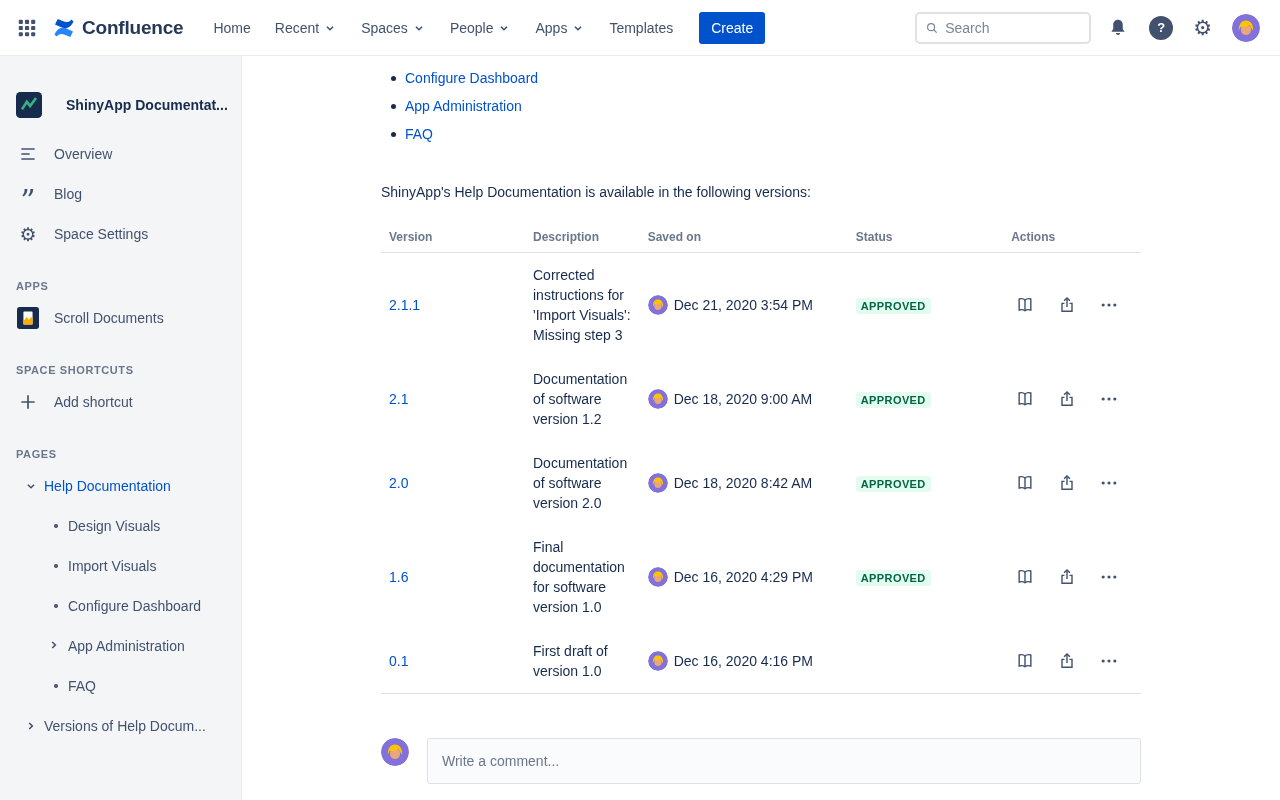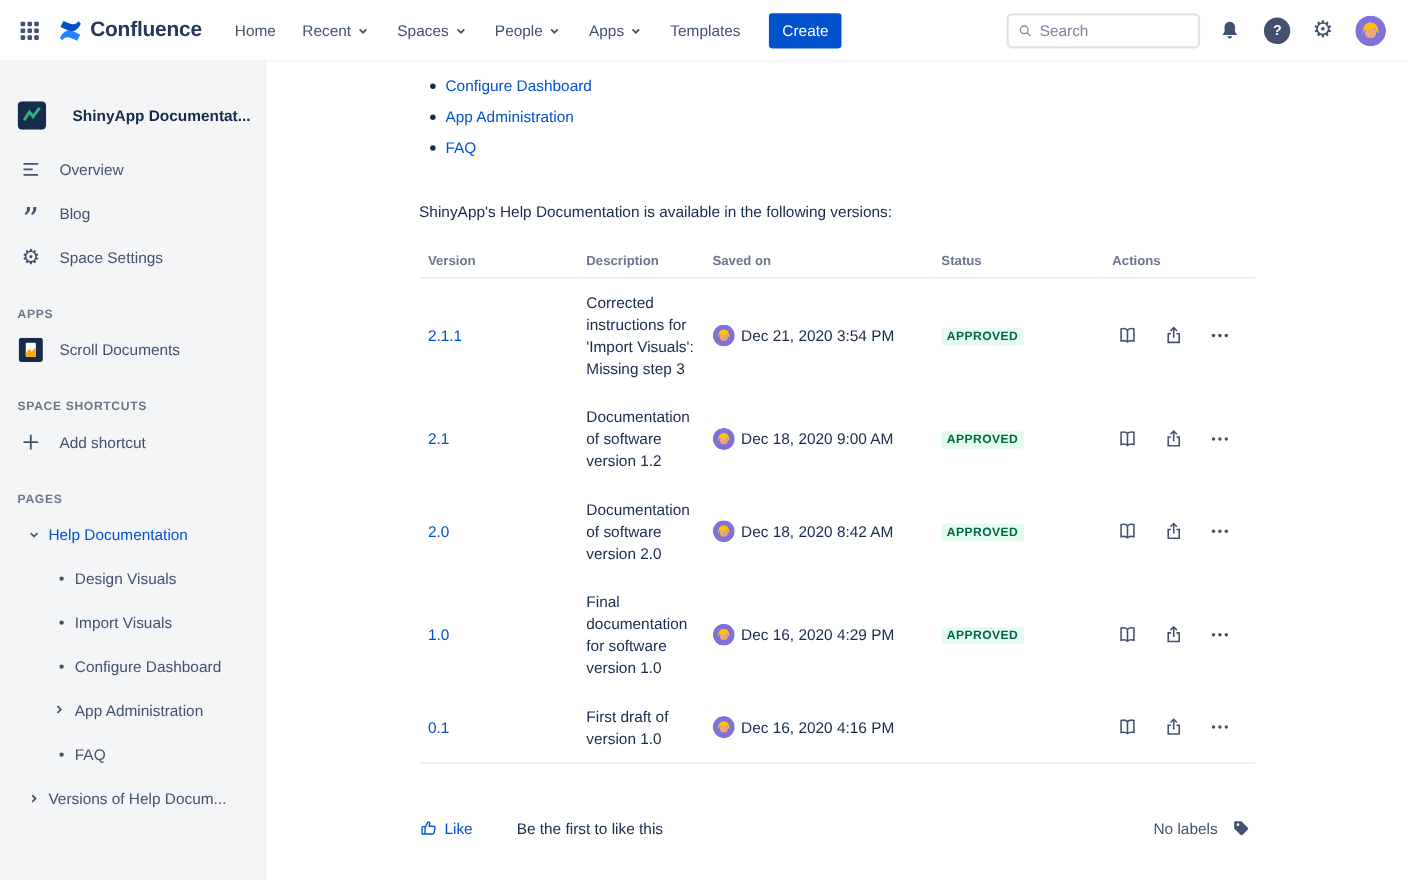--- a/index.html
+++ b/index.html
@@ -409,21 +409,21 @@
               <button class="icon-btn">
                   <svg width="20" height="20" viewBox="0 0 24 24" fill="#42526E">
                     <circle cx="5" cy="12" r="1.9"></circle>
                     <circle cx="12" cy="12" r="1.9"></circle>
                     <circle cx="19" cy="12" r="1.9"></circle>
                   </svg>
                 </button>
             </td>
           </tr>
           <tr>
-            <td><a class="version-link">1.0</a></td>
+            <td><a class="version-link">1.6</a></td>
             <td class="desc-cell">Final documentation for software version 1.0</td>
             <td>
                 <span class="saved-cell">
                   <span class="avatar sm">
                     <svg viewBox="0 0 24 24">
                       <circle cx="12" cy="12" r="12" fill="#8270DB"></circle>
                       <circle cx="12" cy="13.5" r="4.4" fill="#E8A877"></circle>
                       <path d="M5.8 14.5 C5.8 8.5 8 5.5 12 5.5 C16 5.5 18.2 8.5 18.2 14.5 C16.5 12.5 15.5 10.5 15 9.5 C13.5 10.8 9.5 11.5 7.5 11 C6.8 12.2 6.3 13.4 5.8 14.5 Z" fill="#FFC400"></path>
                     </svg>
                   </span>
@@ -489,39 +489,20 @@
                     <circle cx="5" cy="12" r="1.9"></circle>
                     <circle cx="12" cy="12" r="1.9"></circle>
                     <circle cx="19" cy="12" r="1.9"></circle>
                   </svg>
                 </button>
             </td>
           </tr>
         </tbody>
       </table>
 
-      <div class="like-row">
-        <button class="like-btn">
-          <svg width="18" height="18" viewBox="0 0 24 24" fill="none" stroke="#0052CC" stroke-width="1.7">
-              <path d="M7.5 10.5 L10.8 4.2 C12 4.2 12.9 5.1 12.8 6.3 L12.4 9.6 H17.6 C18.7 9.6 19.5 10.6 19.3 11.7 L18.2 17.3 C18 18.3 17.2 19 16.2 19 H7.5"></path>
-              <rect x="3.6" y="10" width="3.6" height="9" rx="1"></rect>
-            </svg>
-          <span>Like</span>
-        </button>
-        <span class="like-hint">Be the first to like this</span>
-        <span class="labels-group">
-          <span>No labels</span>
-          <button class="icon-btn">
-              <svg width="18" height="18" viewBox="0 0 24 24" fill="#42526E">
-                <path d="M12.6 3.5 L20.5 11.4 a1.5 1.5 0 0 1 0 2.1 L14 20 a1.5 1.5 0 0 1 -2.1 0 L4 12.1 V4.5 a1 1 0 0 1 1-1 Z"></path>
-                <circle cx="8.6" cy="7.6" r="1.6" fill="#fff"></circle>
-              </svg>
-            </button>
-        </span>
-      </div>
 
       <div class="comment-row">
         <span class="avatar lg">
             <svg viewBox="0 0 24 24">
               <circle cx="12" cy="12" r="12" fill="#8270DB"></circle>
               <circle cx="12" cy="13.5" r="4.4" fill="#E8A877"></circle>
               <path d="M5.8 14.5 C5.8 8.5 8 5.5 12 5.5 C16 5.5 18.2 8.5 18.2 14.5 C16.5 12.5 15.5 10.5 15 9.5 C13.5 10.8 9.5 11.5 7.5 11 C6.8 12.2 6.3 13.4 5.8 14.5 Z" fill="#FFC400"></path>
             </svg>
           </span>
         <input type="text" class="comment-input" placeholder="Write a comment..." style="">

